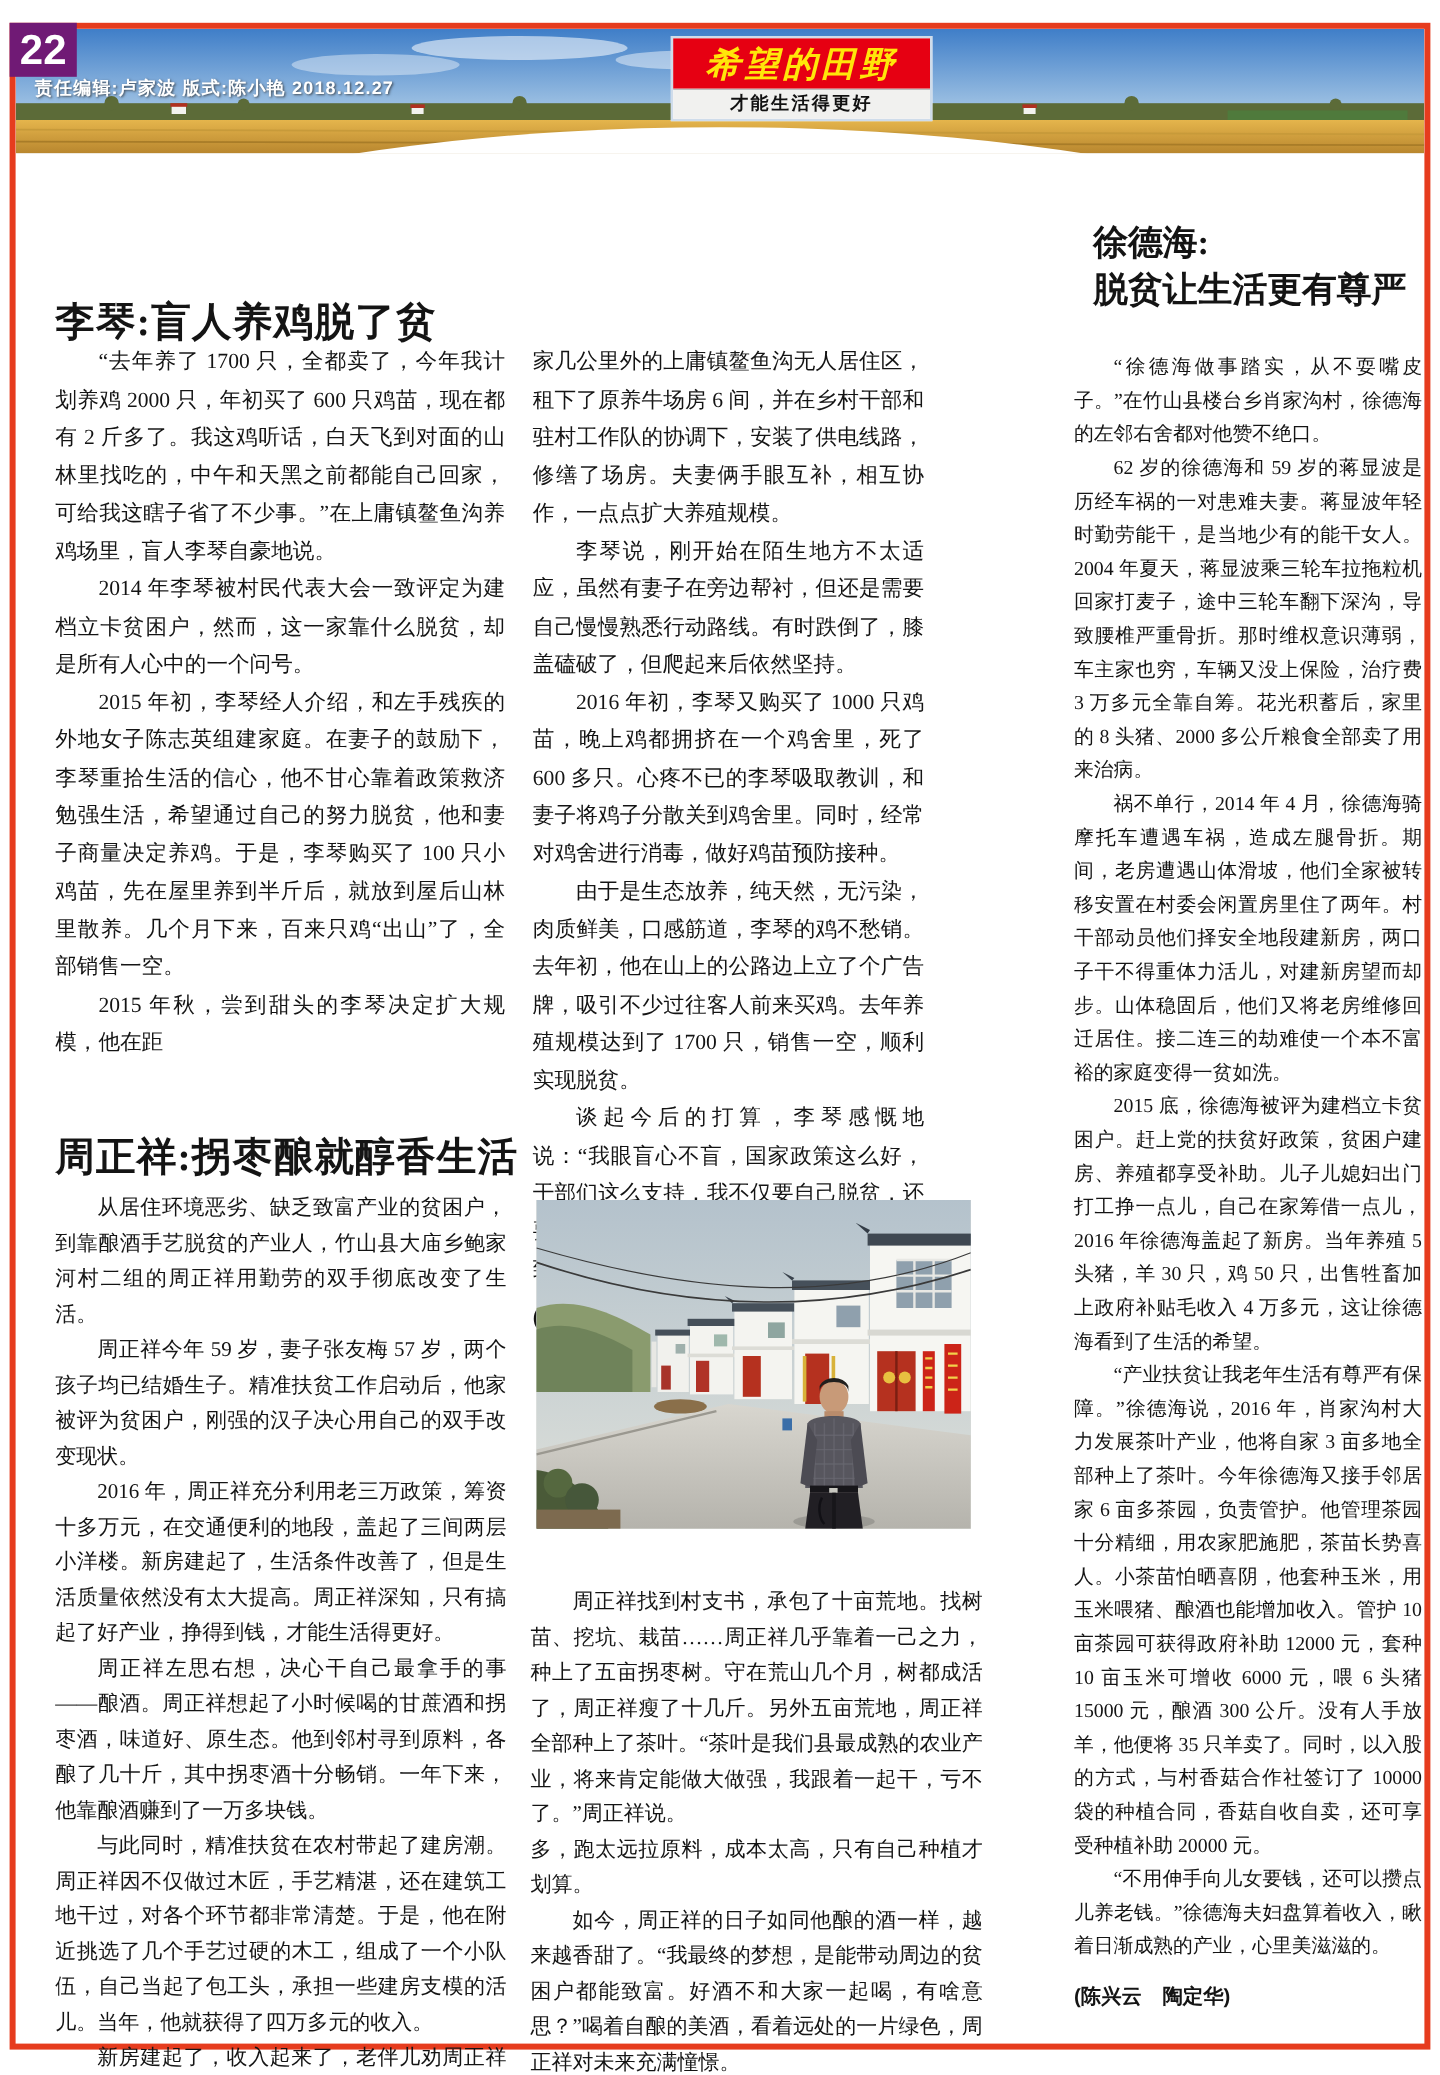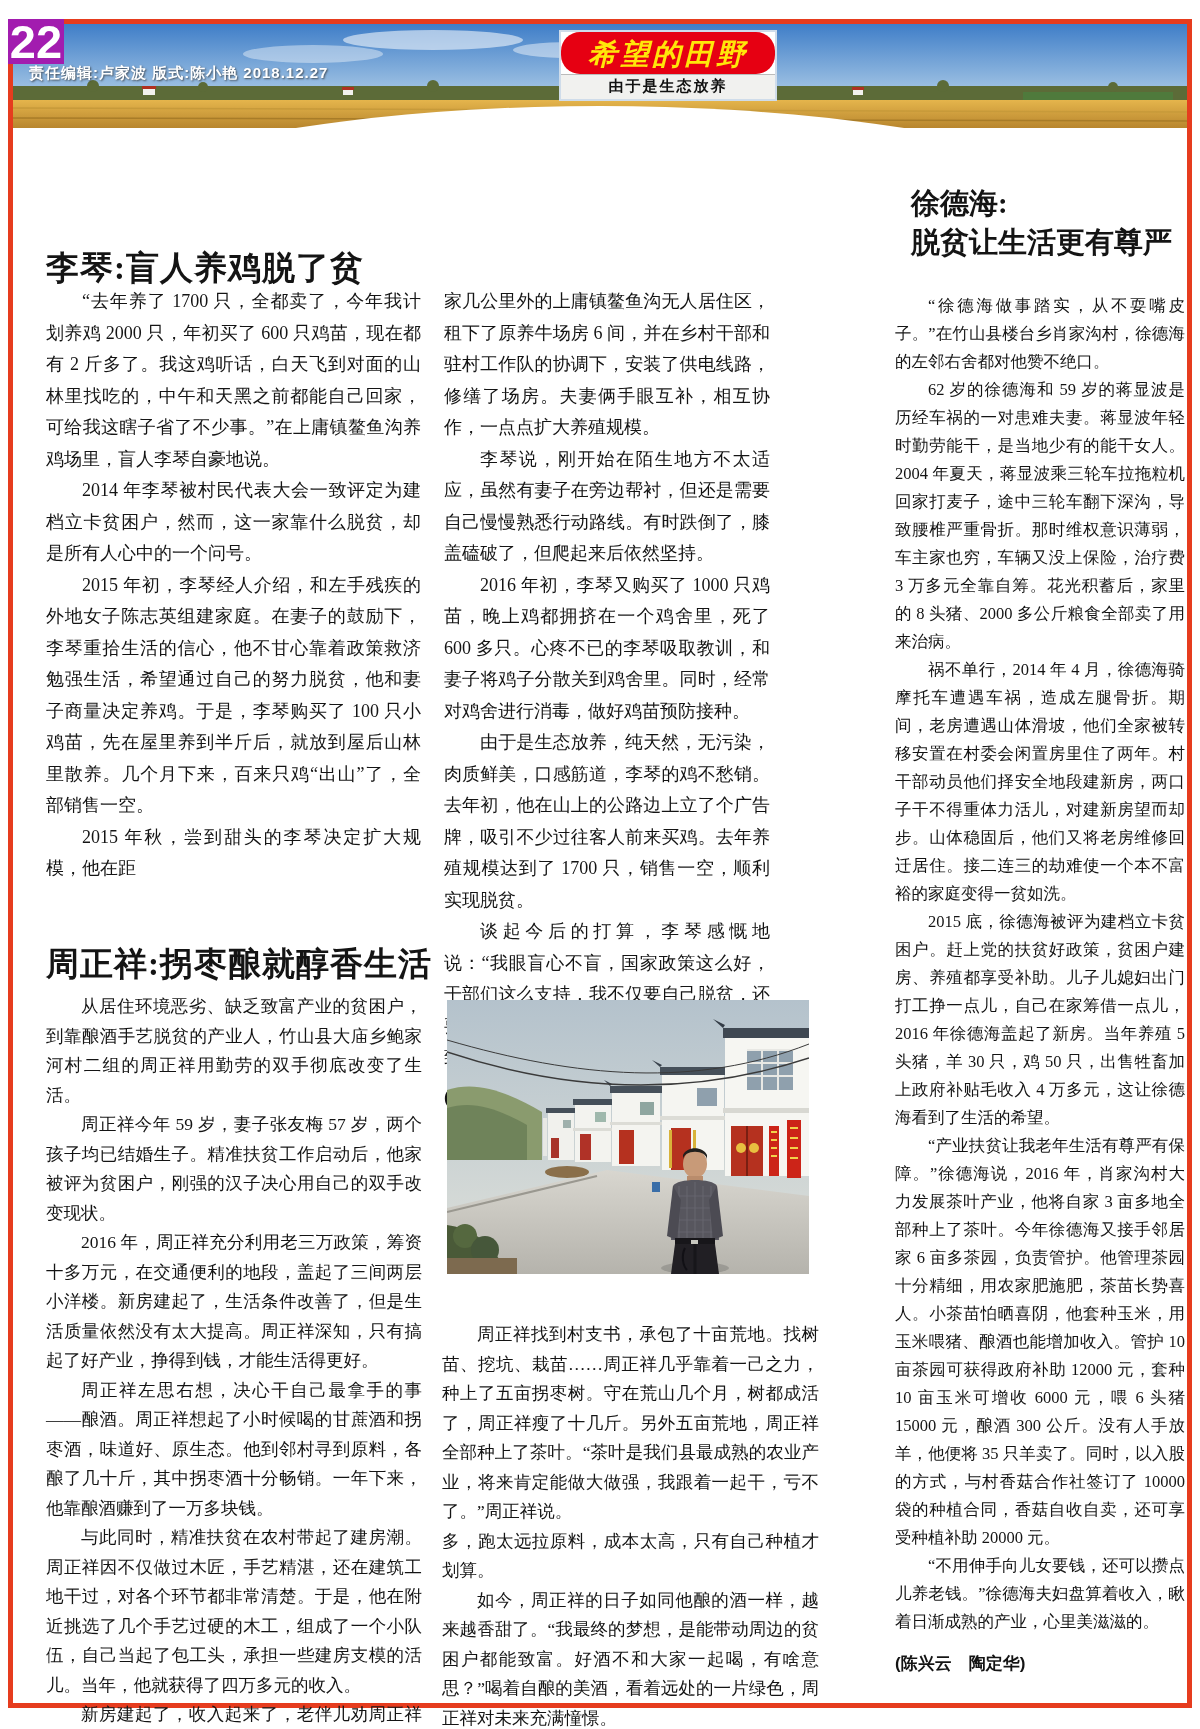--- a/index.html
+++ b/index.html
@@ -4,33 +4,33 @@
 <style>
   html,body{margin:0;padding:0;}
   body{width:1200px;height:1729px;background:#fff;position:relative;
        font-family:"Liberation Serif","DejaVu Serif",serif;color:#141414;}
   .page{position:absolute;inset:0;width:1200px;height:1729px;overflow:hidden;background:#fff;}
 
   
   .frame{position:absolute;left:8px;top:19px;right:8px;bottom:21px;border:5px solid #e63c1e;pointer-events:none;}
 
   
-  .pagenum{position:absolute;left:8px;top:19px;width:56px;height:45px;background:#a21caf;color:#fff;
-           font-family:"Liberation Sans",sans-serif;font-weight:bold;font-size:47px;line-height:45px;
+  .pagenum{position:absolute;left:8px;top:19px;width:56px;height:45px;background:#701a75;color:#fff;
+           font-family:"Liberation Sans",sans-serif;font-weight:bold;font-size:35px;line-height:45px;
            text-align:center;z-index:6;}
 
   
   .banner{position:absolute;left:13px;top:24px;width:1174px;height:104px;overflow:hidden;z-index:1;}
   .banner svg{display:block;width:100%;height:100%;}
   .curve{position:absolute;left:-80px;top:82px;width:1334px;height:400px;background:#fff;border-radius:50%;}
   .edition{position:absolute;left:16px;top:40px;color:#fff;font-family:"Liberation Sans",sans-serif;
            font-weight:bold;font-size:15px;letter-spacing:1px;
            text-shadow:1px 1px 2px rgba(40,40,40,.75);z-index:3;}
   .masthead{position:absolute;left:546px;top:6px;width:214px;border:2px solid #cfdcea;background:#fff;z-index:4;}
-  .mh-red{background:#e60012;text-align:center;padding:5px 0 3px;border-radius:19px;}
+  .mh-red{background:#e60012;text-align:center;padding:5px 0 3px;}
   .mh-title{color:#ffe60a;font-size:29px;font-weight:900;font-style:italic;letter-spacing:3px;line-height:34px;}
   .mh-sub{background:#f1f1ef;border-top:1px solid #bbb;color:#111;text-align:center;
           font-size:15px;font-weight:bold;letter-spacing:2px;padding:2px 0 3px;
           font-family:"Liberation Sans",sans-serif;}
 
   
   p.body{margin:0;text-align:justify;text-indent:2em;}
   p.cont{text-indent:0;}
   .byline{font-family:"Liberation Sans",sans-serif;font-weight:bold;font-size:17px;
           text-align:left;margin-top:12px;}
@@ -98,21 +98,21 @@
       <rect x="0" y="76" width="1174" height="28" fill="url(#field)"></rect>
       <path d="M0,84 L1174,88" stroke="#c79a3a" stroke-width="1.5" fill="none"></path>
       <path d="M0,94 L1174,97" stroke="#a87c28" stroke-width="1.5" fill="none"></path>
     </svg>
     <div class="curve"></div>
     <div class="edition">责任编辑:卢家波  版式:陈小艳  2018.12.27</div>
     <div class="masthead">
       <div class="mh-red">
         <div class="mh-title">希望的田野</div>
       </div>
-      <div class="mh-sub">由于是生态放养</div>
+      <div class="mh-sub">才能生活得更好</div>
     </div>
   </div>
 
   <div class="pagenum">22</div>
 
   <h1 class="a1-title">李琴:盲人养鸡脱了贫</h1>
   <div class="a1-col1">
     <p class="body">“去年养了 1700 只，全都卖了，今年我计划养鸡 2000 只，年初买了 600 只鸡苗，现在都有 2 斤多了。我这鸡听话，白天飞到对面的山林里找吃的，中午和天黑之前都能自己回家，可给我这瞎子省了不少事。”在上庸镇鳌鱼沟养鸡场里，盲人李琴自豪地说。</p>
     <p class="body">2014 年李琴被村民代表大会一致评定为建档立卡贫困户，然而，这一家靠什么脱贫，却是所有人心中的一个问号。</p>
     <p class="body">2015 年初，李琴经人介绍，和左手残疾的外地女子陈志英组建家庭。在妻子的鼓励下，李琴重拾生活的信心，他不甘心靠着政策救济勉强生活，希望通过自己的努力脱贫，他和妻子商量决定养鸡。于是，李琴购买了 100 只小鸡苗，先在屋里养到半斤后，就放到屋后山林里散养。几个月下来，百来只鸡“出山”了，全部销售一空。</p>

